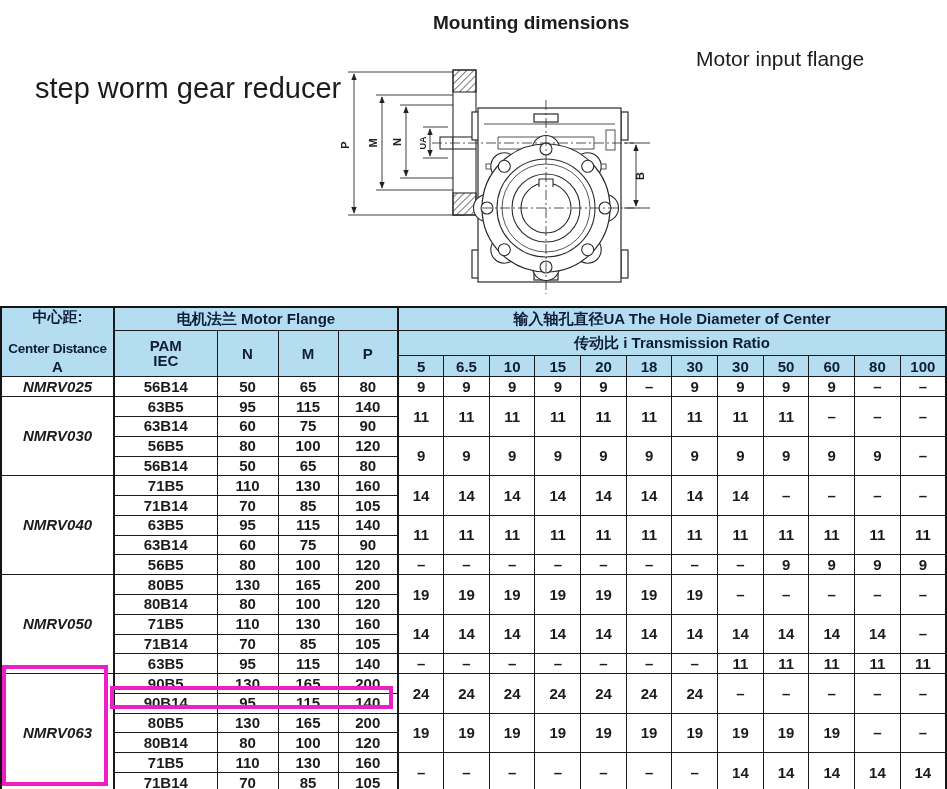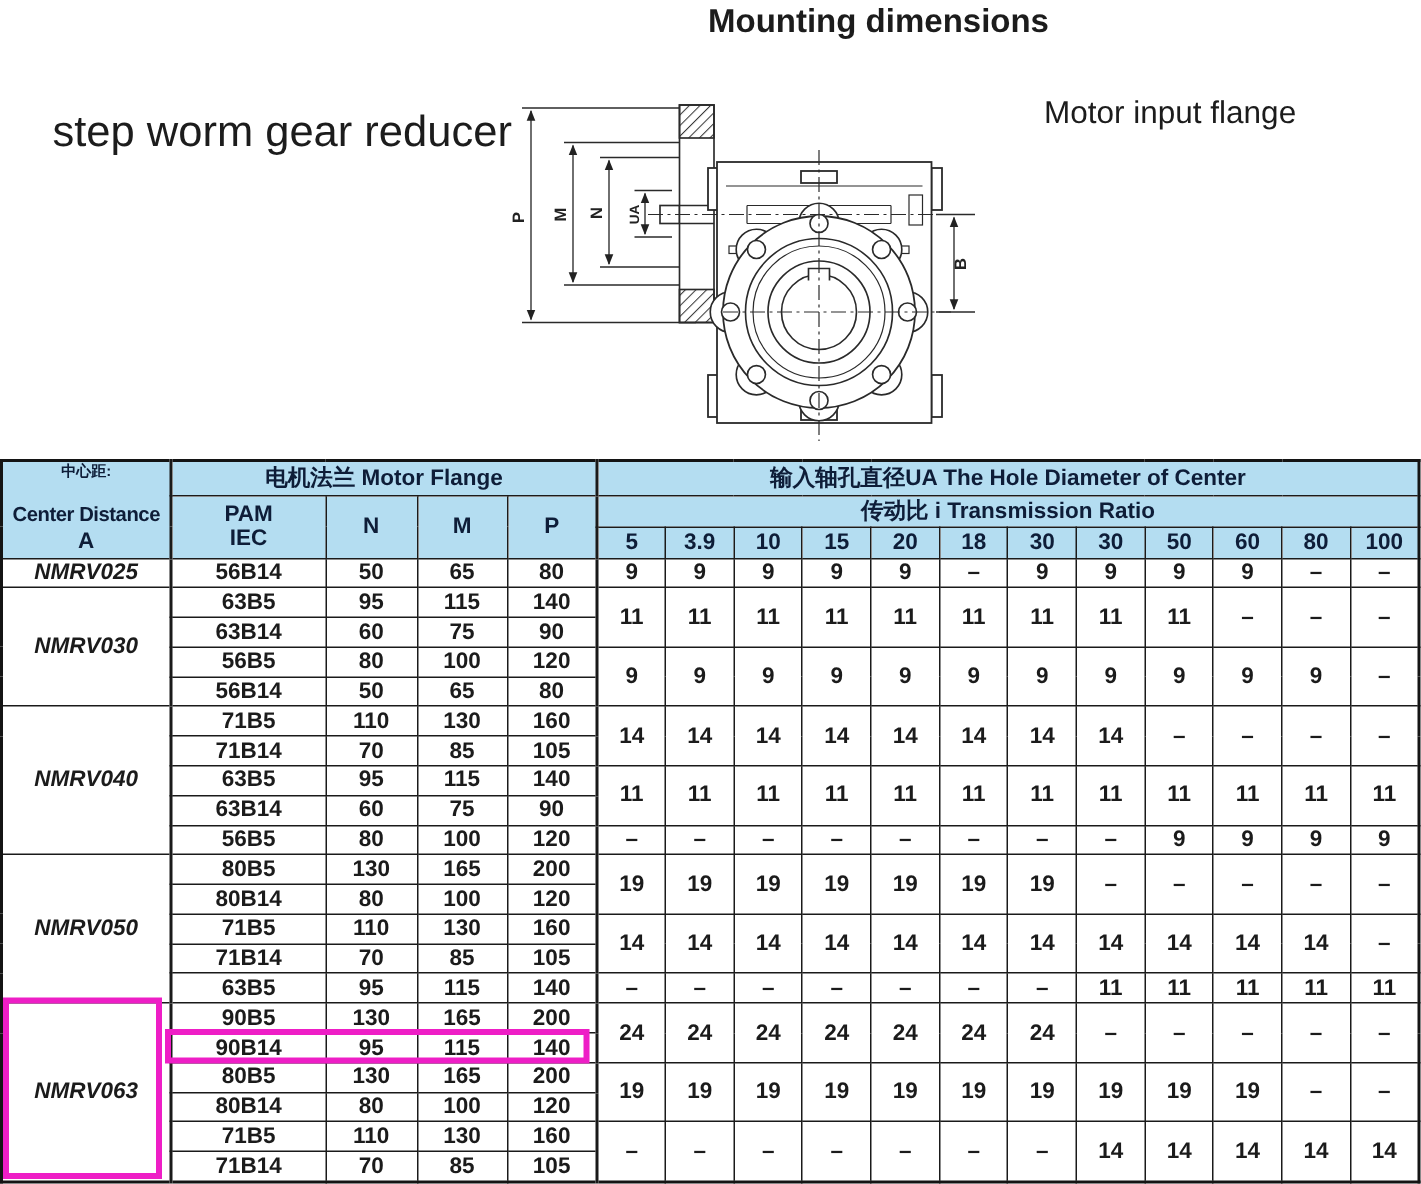--- a/index.html
+++ b/index.html
@@ -1,43 +1,43 @@
 <!DOCTYPE html>
 <html style="--hl: #ee1ec6; --hdr: #b4ddf1;"><head>
 <meta charset="utf-8">
 <style>
   html,body{margin:0;padding:0;}
   body{
     width:947px;height:789px;position:relative;overflow:hidden;
     background:#ffffff;font-family:"Liberation Sans", sans-serif;
   }
   .cap{position:absolute;color:#1c1c1c;white-space:nowrap;}
-  #title{left:433px;top:1px;font-size:22px;font-weight:600;margin-left:39px;}
+  #title{left:433px;top:12px;font-size:19px;font-weight:600;}
   #leftcap{left:35px;top:72px;font-size:29px;font-weight:500;}
-  #rightcap{left:696px;top:64px;font-size:21px;font-weight:500;}
+  #rightcap{left:696px;top:47px;font-size:21px;font-weight:500;}
 
   svg text{font-family:"Liberation Sans", sans-serif;font-weight:bold;fill:#222;}
 
   
   #spec{
     position:absolute;left:0;top:306px;width:947px;height:483px;
     border-collapse:collapse;table-layout:fixed;
     border:2px solid #141414;
   }
   #spec th,#spec td{
     border:1px solid #1a1a1a;text-align:center;vertical-align:middle;
     padding:0;font-weight:bold;color:#1b1b1b;font-size:15px;line-height:1.05;
     overflow:hidden;
   }
   #spec thead th{background:var(--hdr);color:#0e1d38;}
   tr.h1{height:23px;} tr.h2{height:21px;} tr.h3{height:21px;}
   .h1 th{font-size:16px;}
   .h3 th{border-bottom:2px solid #141414;font-size:15px;}
   .col-a div{line-height:1.25;}
-  .col-a .cn{font-size:10px;}
+  .col-a .cn{font-size:15px;}
   .col-a .small{font-size:13.5px;letter-spacing:-0.3px;margin-top:14px;}
   .br2{border-right-width:2px !important;}
   td.gt,th.gt{border-top:2px solid #141414;}
   td.model{font-size:15px;font-style:italic;}
   
   .hlbox{position:absolute;border:4px solid var(--hl);box-sizing:border-box;pointer-events:none;}
   #hl-model{left:2px;top:665px;width:106px;height:121px;}
   #hl-row{left:110px;top:686px;width:283px;height:23px;}
 </style>
 </head>
@@ -191,21 +191,21 @@
         <div>PAM</div>
         <div>IEC</div>
       </th>
       <th rowspan="2">N</th>
       <th rowspan="2">M</th>
       <th rowspan="2" class="br2">P</th>
       <th colspan="12">传动比  i Transmission Ratio</th>
     </tr>
     <tr class="h3">
         <th>5</th>
-        <th>3.9</th>
+        <th>6.5</th>
         <th>10</th>
         <th>15</th>
         <th>20</th>
         <th>18</th>
         <th>30</th>
         <th>30</th>
         <th>50</th>
         <th>60</th>
         <th>80</th>
         <th>100</th>

